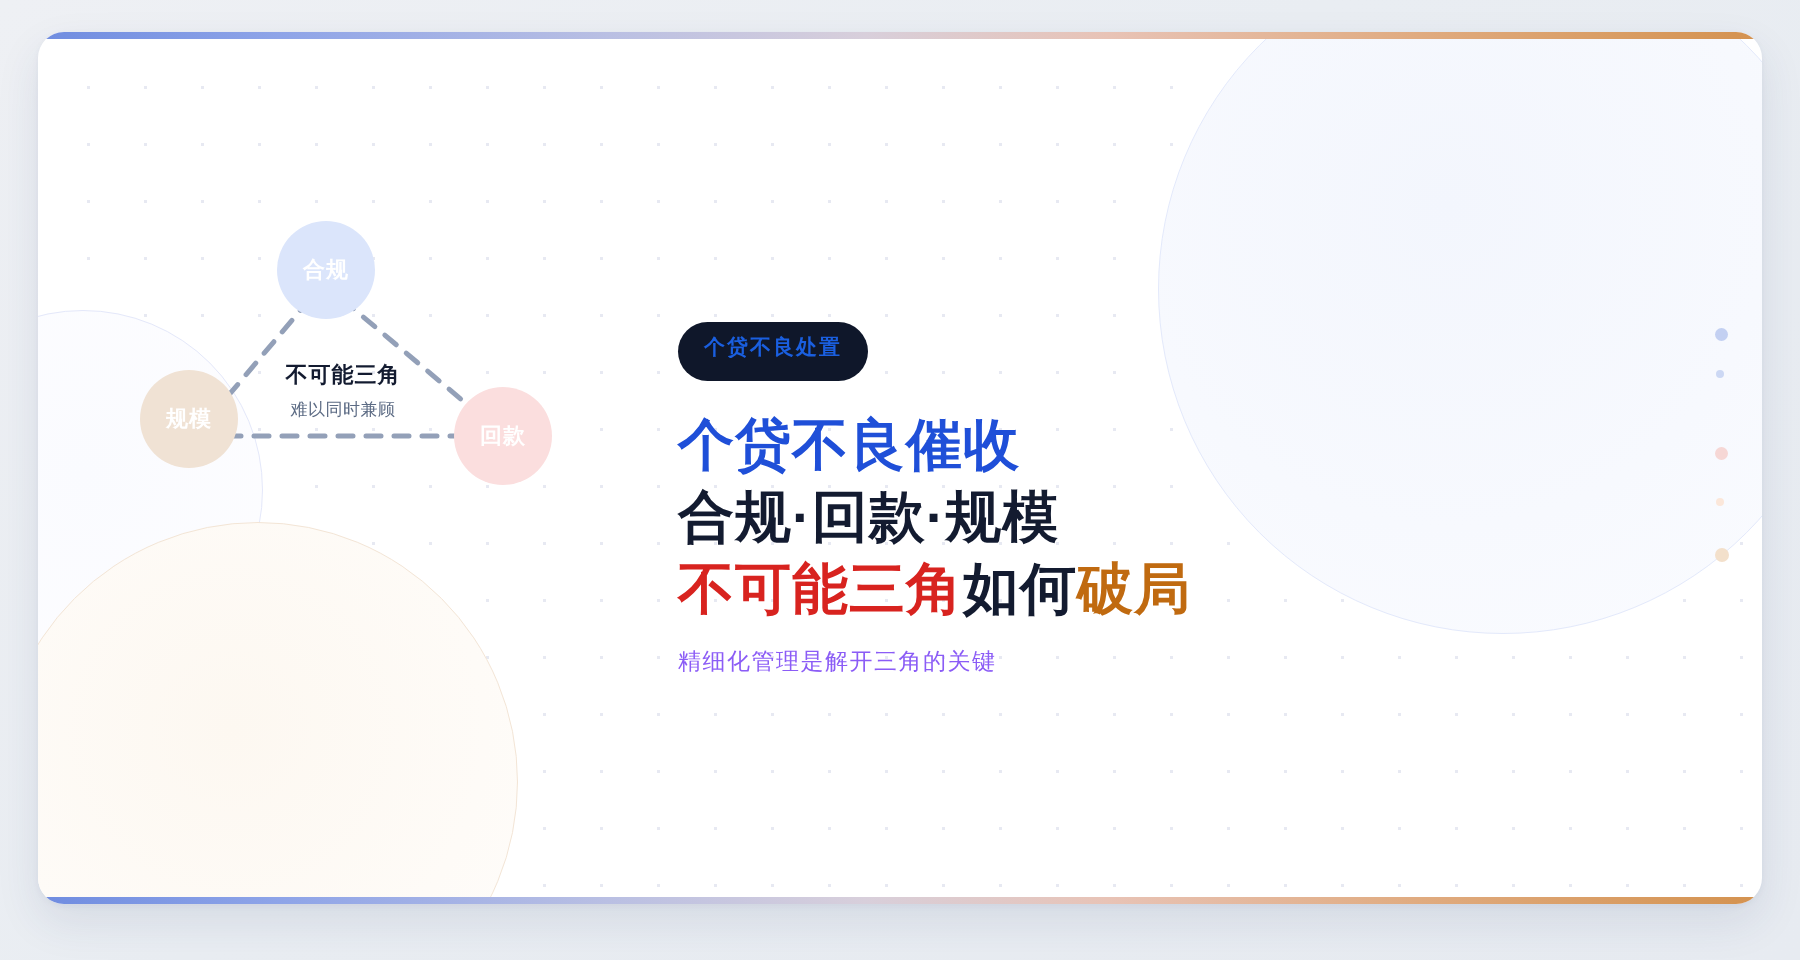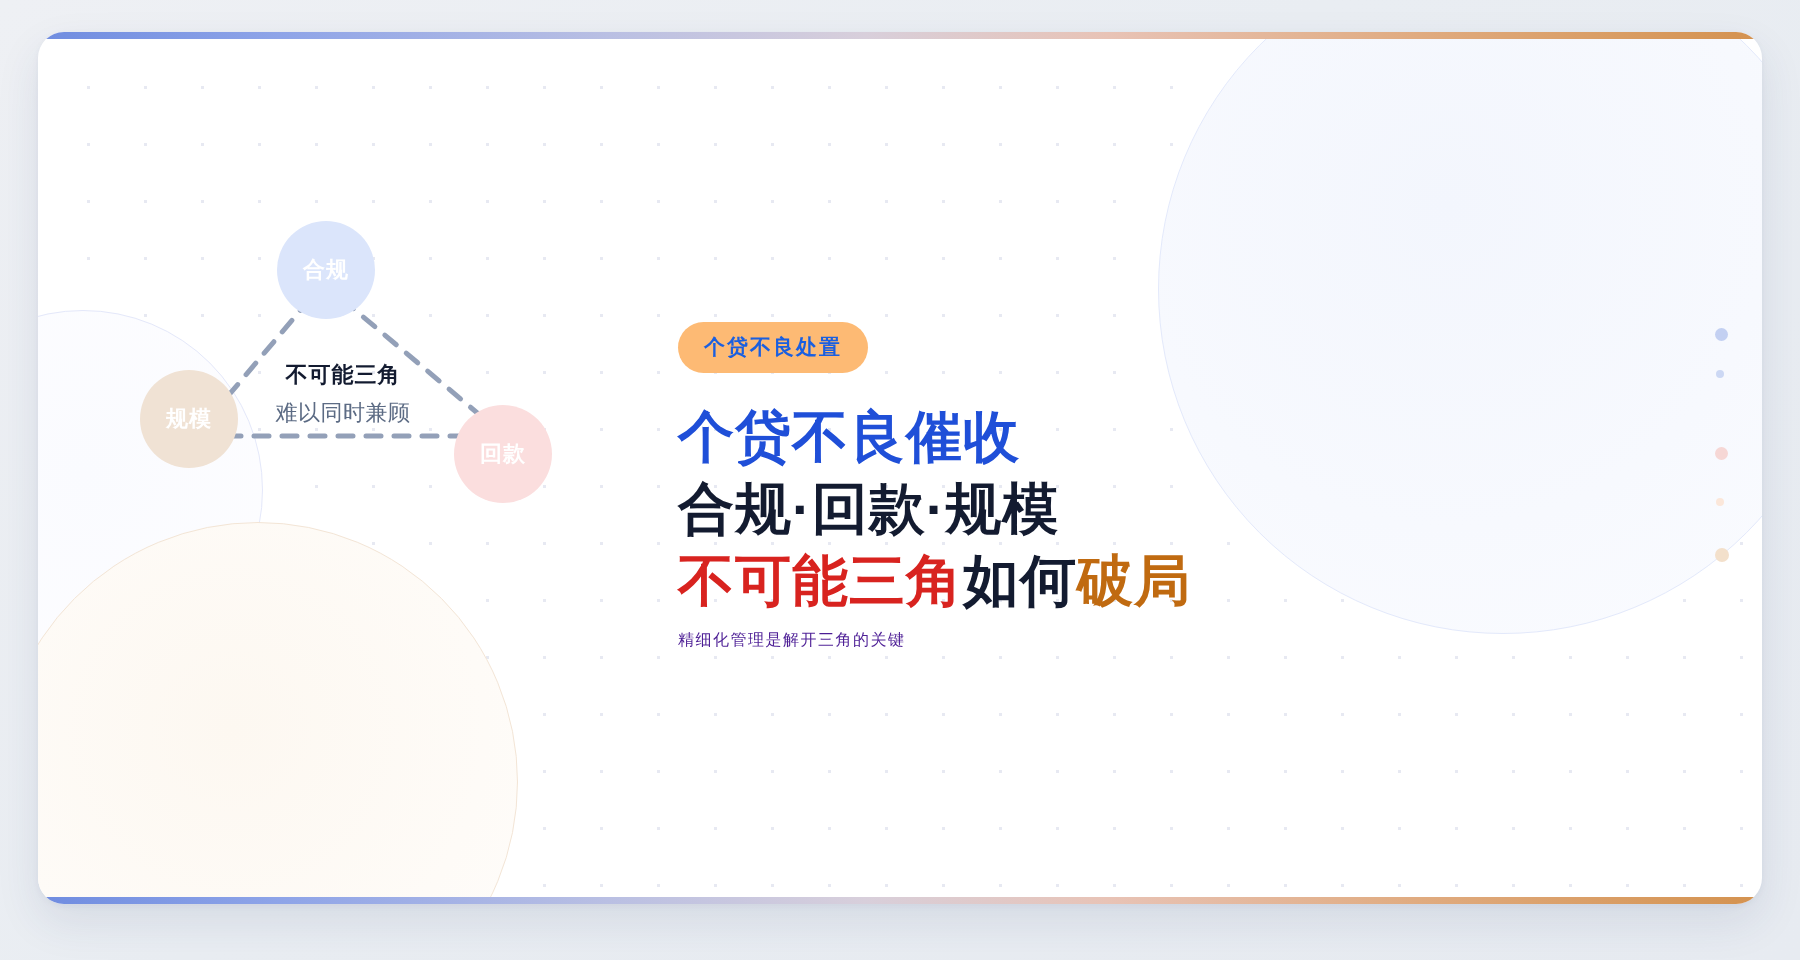--- a/index.html
+++ b/index.html
@@ -82,67 +82,67 @@
     z-index:5;
     line-height:1;
   }
   .node .halo{
     position:absolute; border-radius:50%; z-index:-1;
   }
   .node-heg{ left:195px; top:15px; width:66px; height:66px; background:#6d28d9; }
   .node-heg .halo{ left:-16px; top:-16px; width:98px; height:98px; background:#dbe5fb; }
   .node-gui{ left:58px; top:164px; width:66px; height:66px; background:#c2410c; }
   .node-gui .halo{ left:-16px; top:-16px; width:98px; height:98px; background:#f0e2d4; }
-  .node-hui{ left:372px; top:199px; width:66px; height:66px; background:#701a75; }
+  .node-hui{ left:372px; top:181px; width:66px; height:66px; background:#701a75; }
   .node-hui .halo{ left:-16px; top:-16px; width:98px; height:98px; background:#fbdede; }
 
   .tri-center{
     position:absolute; left:120px; top:138px; width:250px;
     text-align:center; z-index:6;
   }
   .tri-title{
     font-size:22px; font-weight:700; color:#131b30; letter-spacing:1px;
   }
   .tri-sub{
-    margin-top:8px; font-size:22px; color:#5c6b84; letter-spacing:.5px;
+    margin-top:8px; font-size:17px; color:#5c6b84; letter-spacing:.5px;
   }
 
   
   .content{
     position:absolute;
     left:640px; top:290px;
     width:950px;
     z-index:5;
   }
   .badge{
     display:inline-block;
-    background:#fdba74;
+    background:#0f172a;
     color:#1a5fe0;
     font-size:21px; font-weight:700;
     letter-spacing:2px;
-    padding:11px 26px 12px;
+    padding:11px 26px 20px;
     border-radius:999px;
   }
   .headline{
     margin-top:28px;
     font-size:56px;
     font-weight:800;
     line-height:1.29;
     letter-spacing:1px;
   }
   .hl-line{ white-space:nowrap; }
   .c-dark{ color:#131b30; }
   .c-blue{ color:#1f4fd8; }
   .c-red { color:#d8231f; }
   .c-orange{ color:#c06a10;margin-top:40px; }
 
   .tagline{
-    margin-top:12px;
-    font-size:16px;
-    color:#4c1d95;
+    margin-top:20px;
+    font-size:23px;
+    color:#8b5cf6;
     letter-spacing:1.5px;
   }
 </style>
 </head>
 <body>
 
 <div class="card">
 
   <div class="dots"></div>
 

